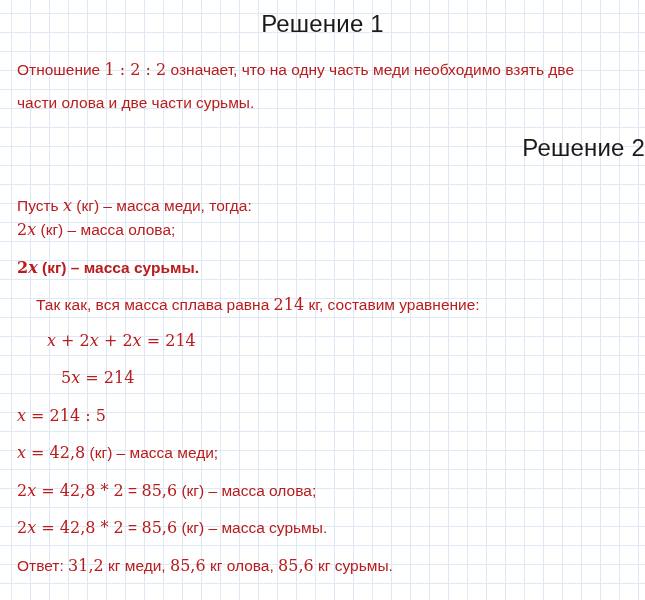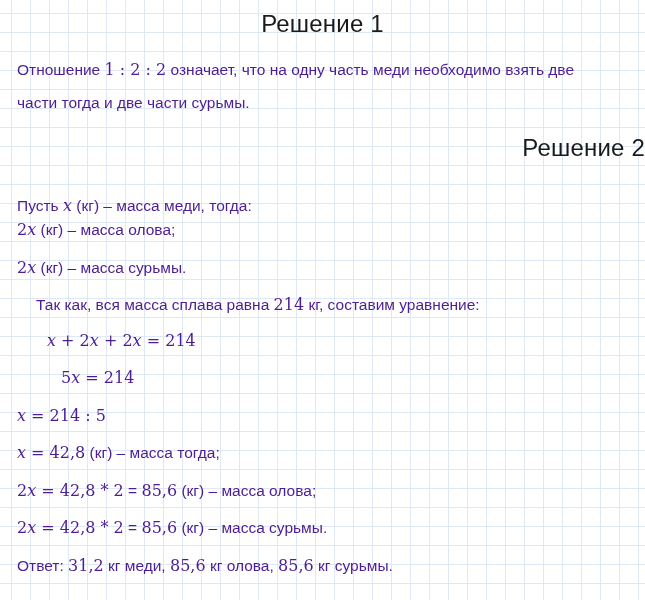--- a/index.html
+++ b/index.html
@@ -29,74 +29,74 @@
       font-weight: normal;
       color: #1a1a1a;
       margin: 0;
       letter-spacing: 0.2px;
     }
     .line {
       position: absolute;
       left: 17px;
       font-size: 15.5px;
       white-space: nowrap;
-      color: #4c1d95;
+      color: #b91c1c;
     }
     .m {
       font-family: "DejaVu Serif", "Liberation Serif", serif;
       font-size: 16px;
     }
     .mi {
       font-family: "DejaVu Serif", "Liberation Serif", serif;
       font-style: italic;
       font-size: 16px;
     }
   </style>
 </head>
 <body>
 
 <h2 class="heading" style="top:10px;">Решение 1</h2>
 
 <div class="line" style="top:60px;">
   <span>Отношение </span><span class="m">1 : 2 : 2</span><span> означает, что на одну часть меди необходимо взять две</span>
 </div>
-<div class="line" style="top:94px;">части тогда и две части сурьмы.</div>
+<div class="line" style="top:94px;">части олова и две части сурьмы.</div>
 
 <h2 class="heading" style="top:134px;text-align:right;">Решение 2</h2>
 
 <div class="line" style="top:196px;">
   <span>Пусть </span><span class="mi">x</span><span> (кг) – масса меди, тогда:</span>
 </div>
 
 <div class="line" style="top:220px;">
   <span class="m">2</span><span class="mi">x</span><span> (кг) – масса олова;</span>
 </div>
 
-<div class="line" style="top:258px;">
+<div class="line" style="top:258px;font-weight:bold;">
   <span class="m">2</span><span class="mi">x</span><span> (кг) – масса сурьмы.</span>
 </div>
 
 <div class="line" style="top:295px;margin-left:19px;">
   <span>Так как, вся масса сплава равна </span><span class="m">214</span><span> кг, составим уравнение:</span>
 </div>
 
 <div class="line m" style="top:331px;margin-left:30px;">
   <span class="mi">x</span><span> + 2</span><span class="mi">x</span><span> + 2</span><span class="mi">x</span><span> = 214</span>
 </div>
 
 <div class="line m" style="top:368px;margin-left:44px;">
   <span>5</span><span class="mi">x</span><span> = 214</span>
 </div>
 
 <div class="line m" style="top:406px;">
   <span class="mi">x</span><span> = 214 : 5</span>
 </div>
 
 <div class="line" style="top:443px;">
-  <span class="mi">x</span><span class="m"> = 42,8</span><span> (кг) – масса тогда;</span>
+  <span class="mi">x</span><span class="m"> = 42,8</span><span> (кг) – масса меди;</span>
 </div>
 
 <div class="line" style="top:481px;">
   <span class="m">2</span><span class="mi">x</span><span class="m"> = 42,8 * 2</span><span> = </span><span class="m">85,6</span><span> (кг) – масса олова;</span>
 </div>
 
 <div class="line" style="top:518px;">
   <span class="m">2</span><span class="mi">x</span><span class="m"> = 42,8 * 2</span><span> = </span><span class="m">85,6</span><span> (кг) – масса сурьмы.</span>
 </div>
 

